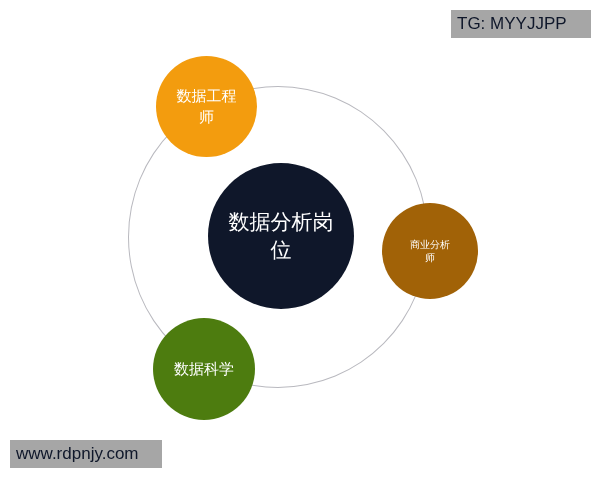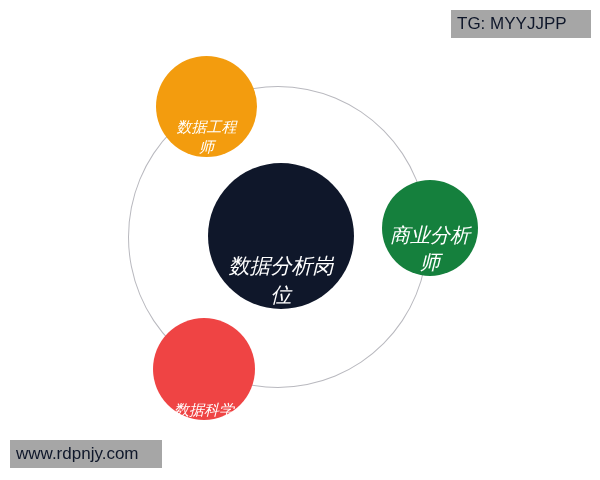--- a/index.html
+++ b/index.html
@@ -7,22 +7,22 @@
       width: 600px; height: 480px; background: #ffffff;
       position: relative; overflow: hidden;
       font-family: "DejaVu Sans", sans-serif;
     }
     .ring {
       position: absolute; border: 1.2px solid #b9b9bf; border-radius: 50%;
       box-sizing: border-box;
     }
     .node {
       position: absolute; border-radius: 50%;
-      display: flex; align-items: flex-end; justify-content: center;
-      text-align: center; color: #ffffff; box-sizing: border-box; font-style: italic;
+      display: flex; align-items: center; justify-content: center;
+      text-align: center; color: #ffffff; box-sizing: border-box;
     }
     .node span { display: block; line-height: 1.35; }
     .wm {
       position: absolute; background: #a6a6a6; color: #0f172a;
       font-family: "Liberation Sans", sans-serif;
       font-size: 17px; line-height: 24px; padding: 0 6px; white-space: nowrap;
     }
   </style>
 </head>
 <body>
@@ -36,28 +36,28 @@
   </div>
 </div>
 
 <div class="node" style="left:156px; top:56px; width:101px; height:101px; background:#f39c0e; font-size:15px;">
   <div>
     <span>数据工程</span>
     <span>师</span>
   </div>
 </div>
 
-<div class="node" style="left:382px; top:180px; width:96px; height:96px; background:#15803d; font-size:20px;">
+<div class="node" style="left:382px; top:203px; width:96px; height:96px; background:#a16207; font-size:10px;">
   <div>
     <span>商业分析</span>
     <span>师</span>
   </div>
 </div>
 
-<div class="node" style="left:153px; top:318px; width:102px; height:102px; background:#ef4444; font-size:15px;">
+<div class="node" style="left:153px; top:318px; width:102px; height:102px; background:#4d7c0f; font-size:15px;">
   <div>
     <span>数据科学</span>
   </div>
 </div>
 
 <div class="wm" style="left:451px; top:10px; width:128px; height:28px; line-height:28px;">TG: MYYJJPP</div>
 
 <div class="wm" style="left:10px; top:440px; width:140px; height:28px; line-height:28px;">www.rdpnjy.com</div>
 
 </body></html>

